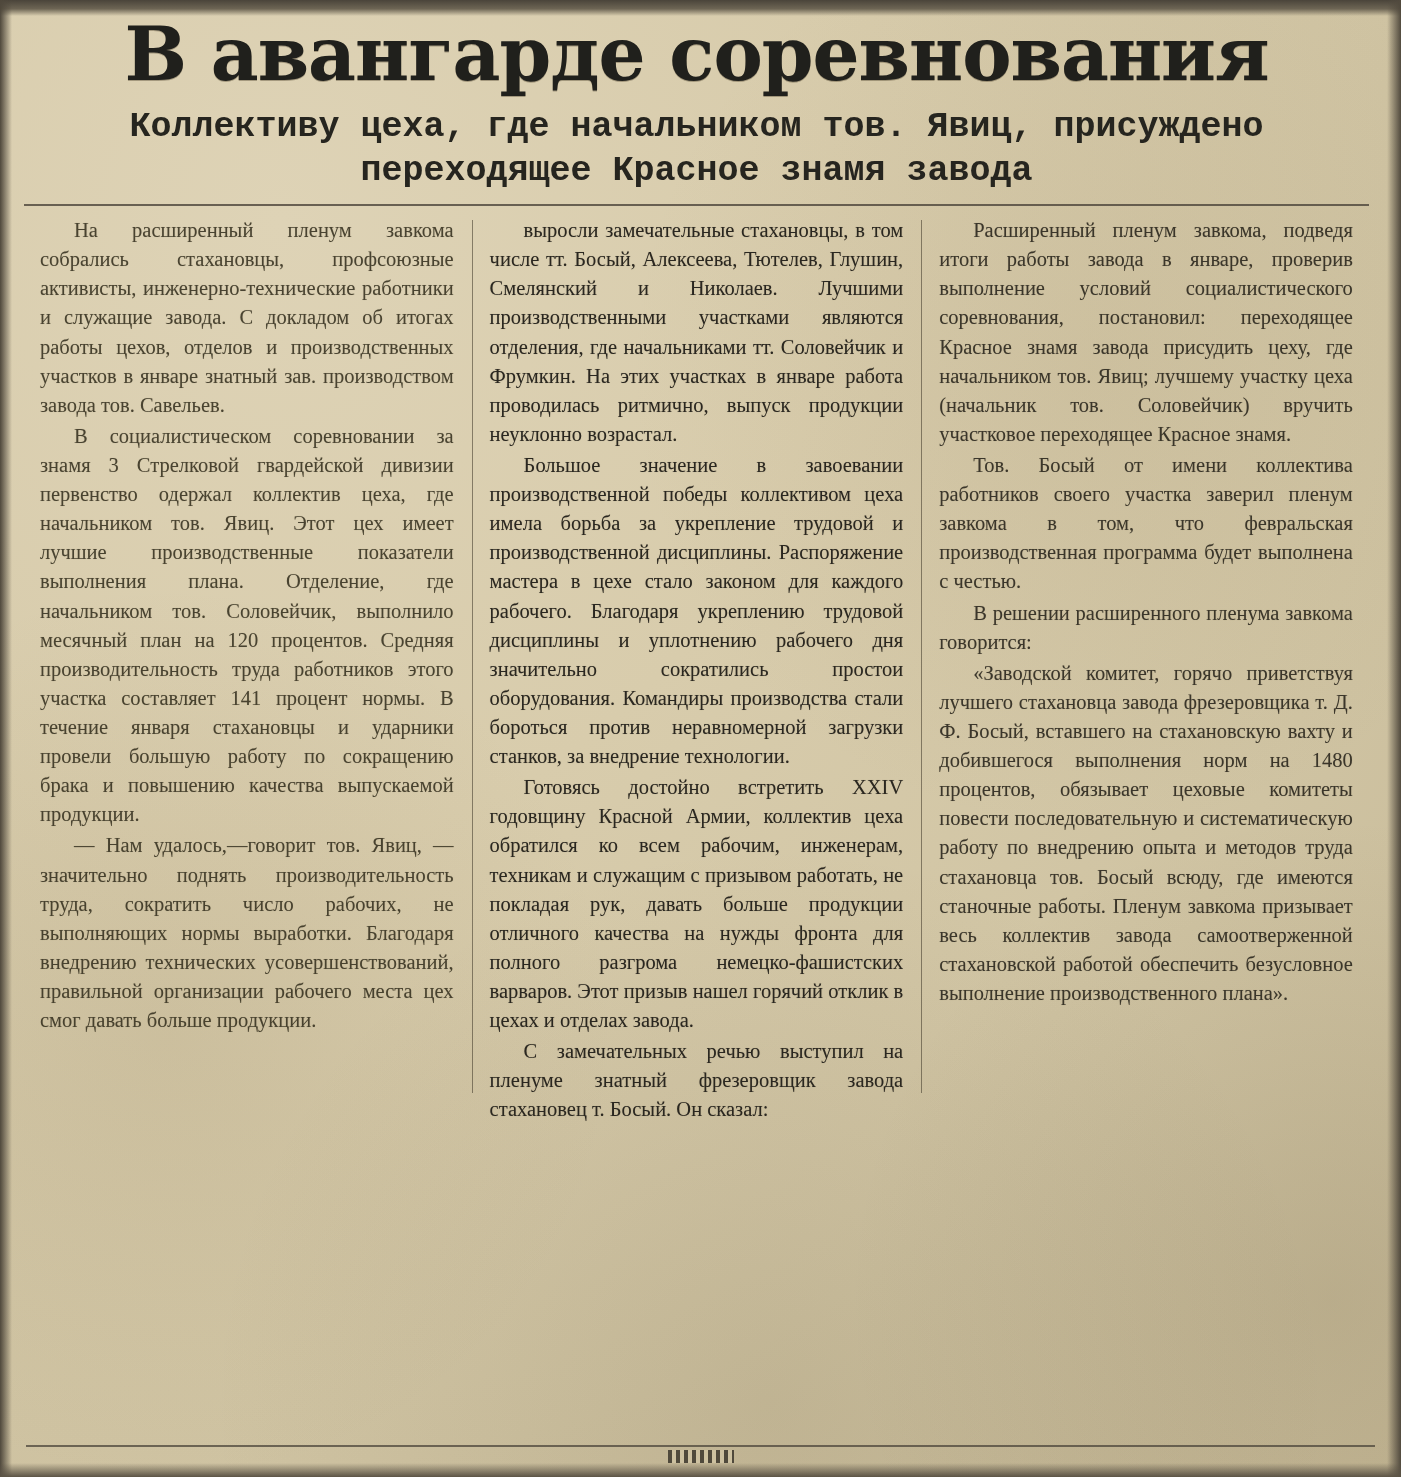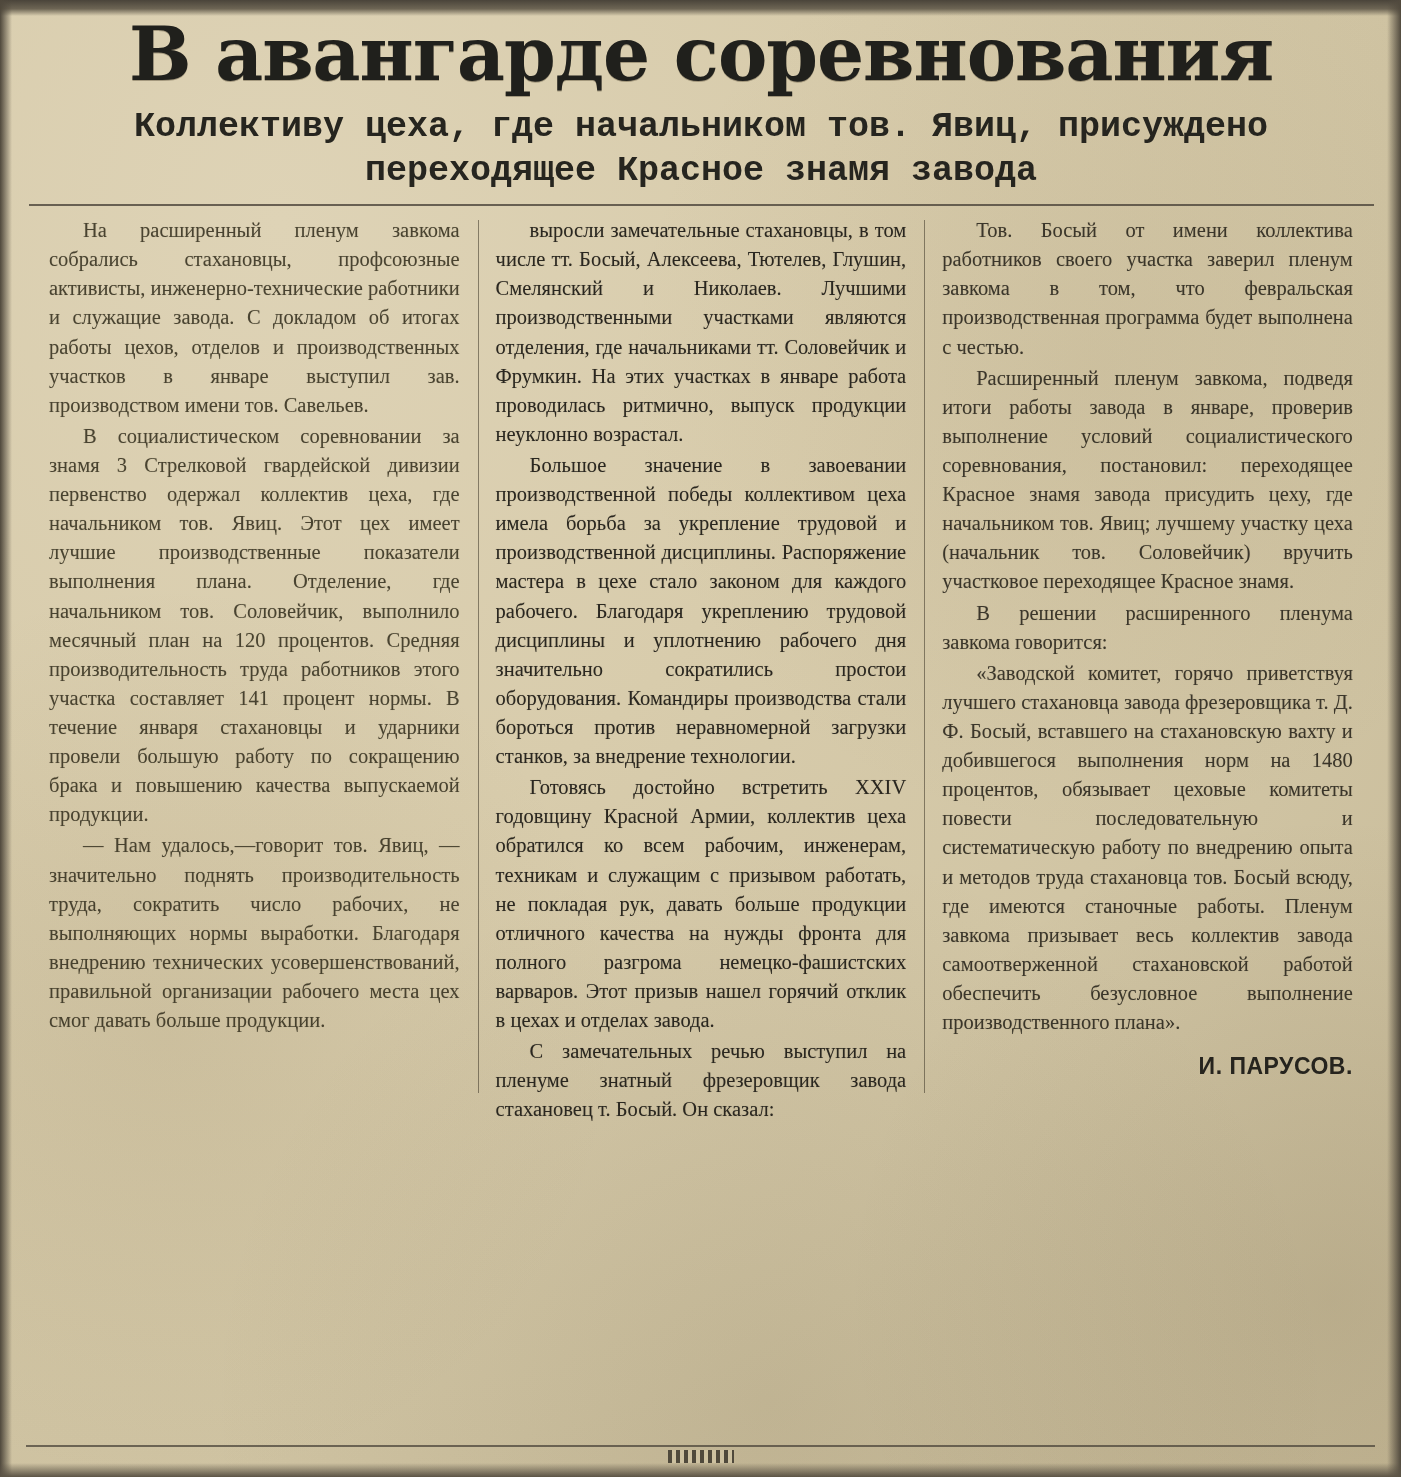--- a/index.html
+++ b/index.html
@@ -54,21 +54,21 @@
   }
   .edge-bottom {
     position: absolute;
     left: 0; right: 0; bottom: 0;
     height: 14px;
     background: linear-gradient(0deg, #5c5446 0%, rgba(150,138,110,0) 100%);
   }
 
   .content {
     position: relative;
-    padding: 18px 26px 0 27px;
+    padding: 18px 26px 0 18px;
   }
 
   h1.headline {
     margin: 0;
     font-family: "DejaVu Serif", serif;
     font-weight: bold;
     font-size: 74px;
     line-height: 0.98;
     letter-spacing: -1px;
     color: #20201c;
@@ -167,37 +167,36 @@
   <div class="edge-right"></div>
   <div class="edge-bottom"></div>
 
   <div class="content">
     <h1 class="headline">В авангарде соревнования</h1>
     <div class="subhead">Коллективу цеха, где начальником тов. Явиц, присуждено переходящее Красное знамя завода</div>
     <div class="rule"></div>
 
     <div class="columns">
       <div class="col col-left">
-        <p>На расширенный пленум завкома собрались стахановцы, профсоюзные активисты, инженерно-технические работники и служащие завода. С докладом об итогах работы цехов, отделов и производственных участков в январе выступил зав. производством имени тов. Савельев.</p>
+        <p>На расширенный пленум завкома собрались стахановцы, профсоюзные активисты, инженерно-технические работники и служащие завода. С докладом об итогах работы цехов, отделов и производственных участков в январе знатный зав. производством завода тов. Савельев.</p>
         <p>В социалистическом соревновании за знамя 3 Стрелковой гвардейской дивизии первенство одержал коллектив цеха, где начальником тов. Явиц. Этот цех имеет лучшие производственные показатели выполнения плана. Отделение, где начальником тов. Соловейчик, выполнило месячный план на 120 процентов. Средняя производительность труда работников этого участка составляет 141 процент нормы. В течение января стахановцы и ударники провели большую работу по сокращению брака и повышению качества выпускаемой продукции.</p>
         <p>— Нам удалось,—говорит тов. Явиц, —значительно поднять производительность труда, сократить число рабочих, не выполняющих нормы выработки. Благодаря внедрению технических усовершенствований, правильной организации рабочего места цех смог давать больше продукции.</p>
       </div>
 
       <div class="col sep-left">
         <p>выросли замечательные стахановцы, в том числе тт. Босый, Алексеева, Тютелев, Глушин, Смелянский и Николаев. Лучшими производственными участками являются отделения, где начальниками тт. Соловейчик и Фрумкин. На этих участках в январе работа проводилась ритмично, выпуск продукции неуклонно возрастал.</p>
         <p>Большое значение в завоевании производственной победы коллективом цеха имела борьба за укрепление трудовой и производственной дисциплины. Распоряжение мастера в цехе стало законом для каждого рабочего. Благодаря укреплению трудовой дисциплины и уплотнению рабочего дня значительно сократились простои оборудования. Командиры производства стали бороться против неравномерной загрузки станков, за внедрение технологии.</p>
         <p>Готовясь достойно встретить XXIV годовщину Красной Армии, коллектив цеха обратился ко всем рабочим, инженерам, техникам и служащим с призывом работать, не покладая рук, давать больше продукции отличного качества на нужды фронта для полного разгрома немецко-фашистских варваров. Этот призыв нашел горячий отклик в цехах и отделах завода.</p>
         <p>С замечательных речью выступил на пленуме знатный фрезеровщик завода стахановец т. Босый. Он сказал:</p>
       </div>
 
       <div class="col sep-left fade">
+        <p>Расширенный пленум завкома, подведя итоги работы завода в январе, проверив выполнение условий социалистического соревнования, постановил: переходящее Красное знамя завода присудить цеху, где начальником тов. Явиц; лучшему участку цеха (начальник тов. Соловейчик) вручить участковое переходящее Красное знамя.</p>
         <p>Тов. Босый от имени коллектива работников своего участка заверил пленум завкома в том, что февральская производственная программа будет выполнена с честью.</p>
-        <p>Расширенный пленум завкома, подведя итоги работы завода в январе, проверив выполнение условий социалистического соревнования, постановил: переходящее Красное знамя завода присудить цеху, где начальником тов. Явиц; лучшему участку цеха (начальник тов. Соловейчик) вручить участковое переходящее Красное знамя.</p>
         <p>В решении расширенного пленума завкома говорится:</p>
         <p>«Заводской комитет, горячо приветствуя лучшего стахановца завода фрезеровщика т. Д. Ф. Босый, вставшего на стахановскую вахту и добившегося выполнения норм на 1480 процентов, обязывает цеховые комитеты повести последовательную и систематическую работу по внедрению опыта и методов труда стахановца тов. Босый всюду, где имеются станочные работы. Пленум завкома призывает весь коллектив завода самоотверженной стахановской работой обеспечить безусловное выполнение производственного плана».</p>
-        <div class="signature">И. ПАРУСОВ.</div>
       </div>
     </div>
   </div>
 
   <div class="footer-rule"></div>
   <div class="footer-mark"></div>
 </div>
 
 </body></html>

